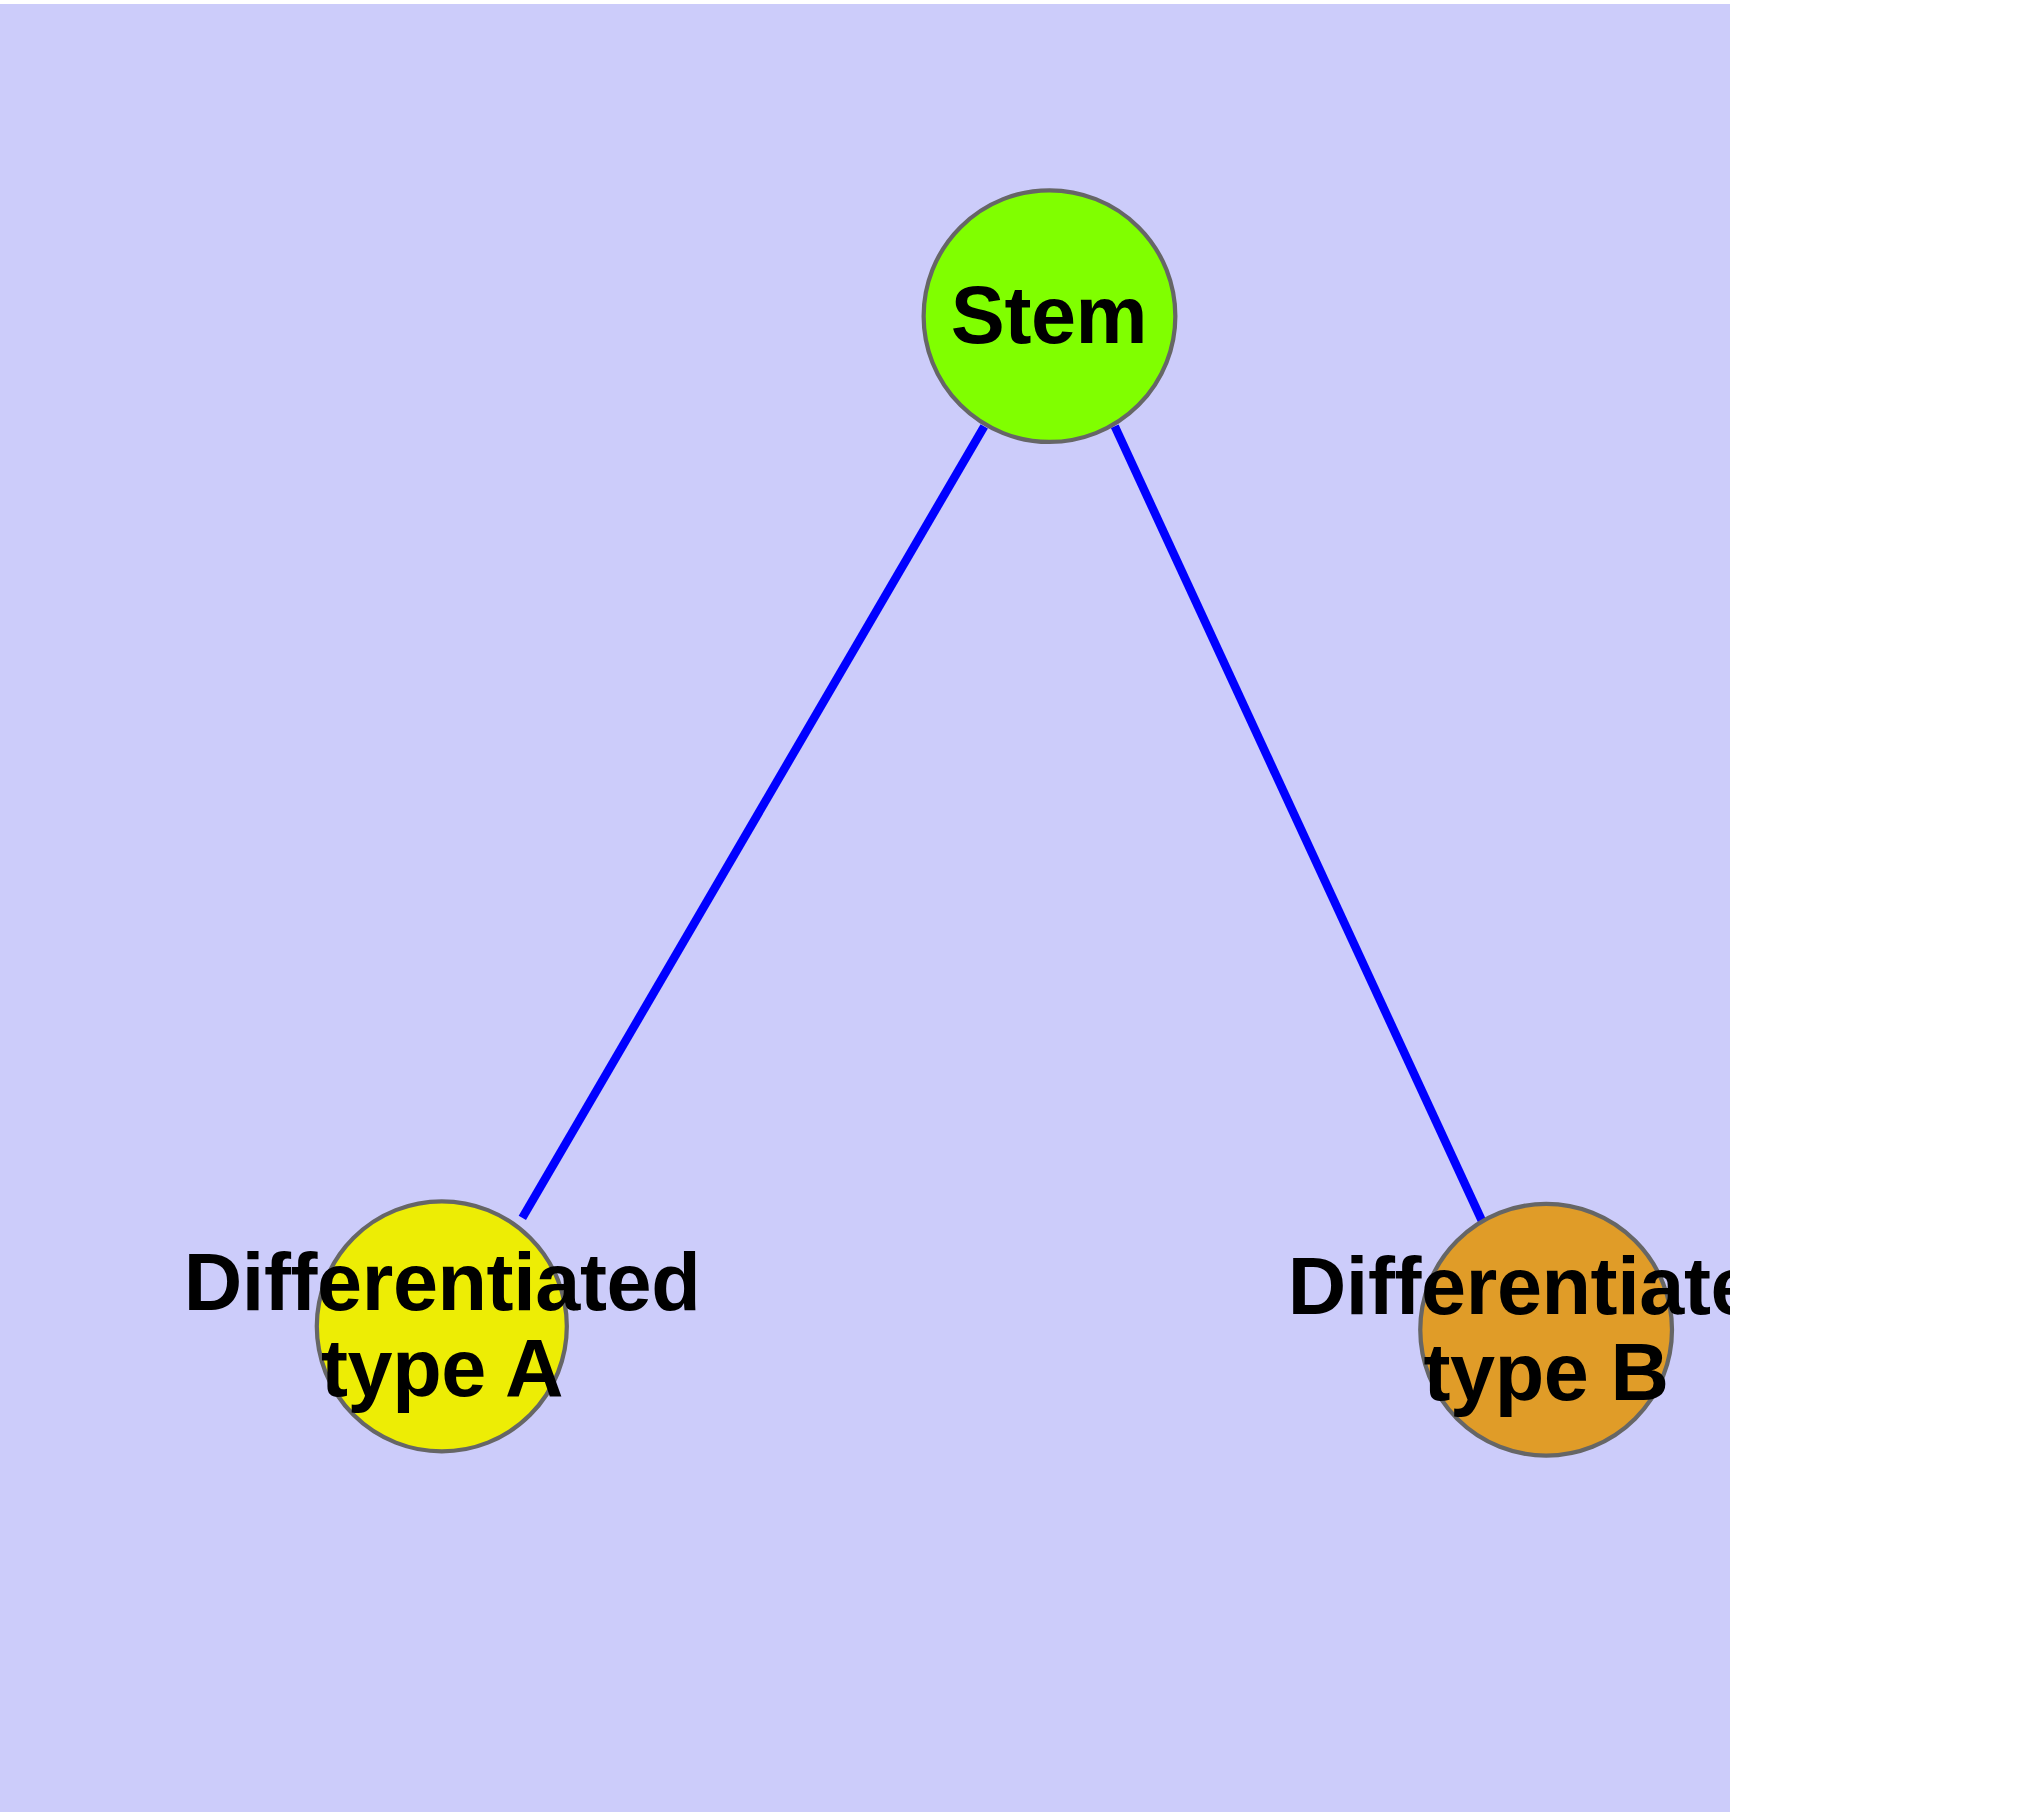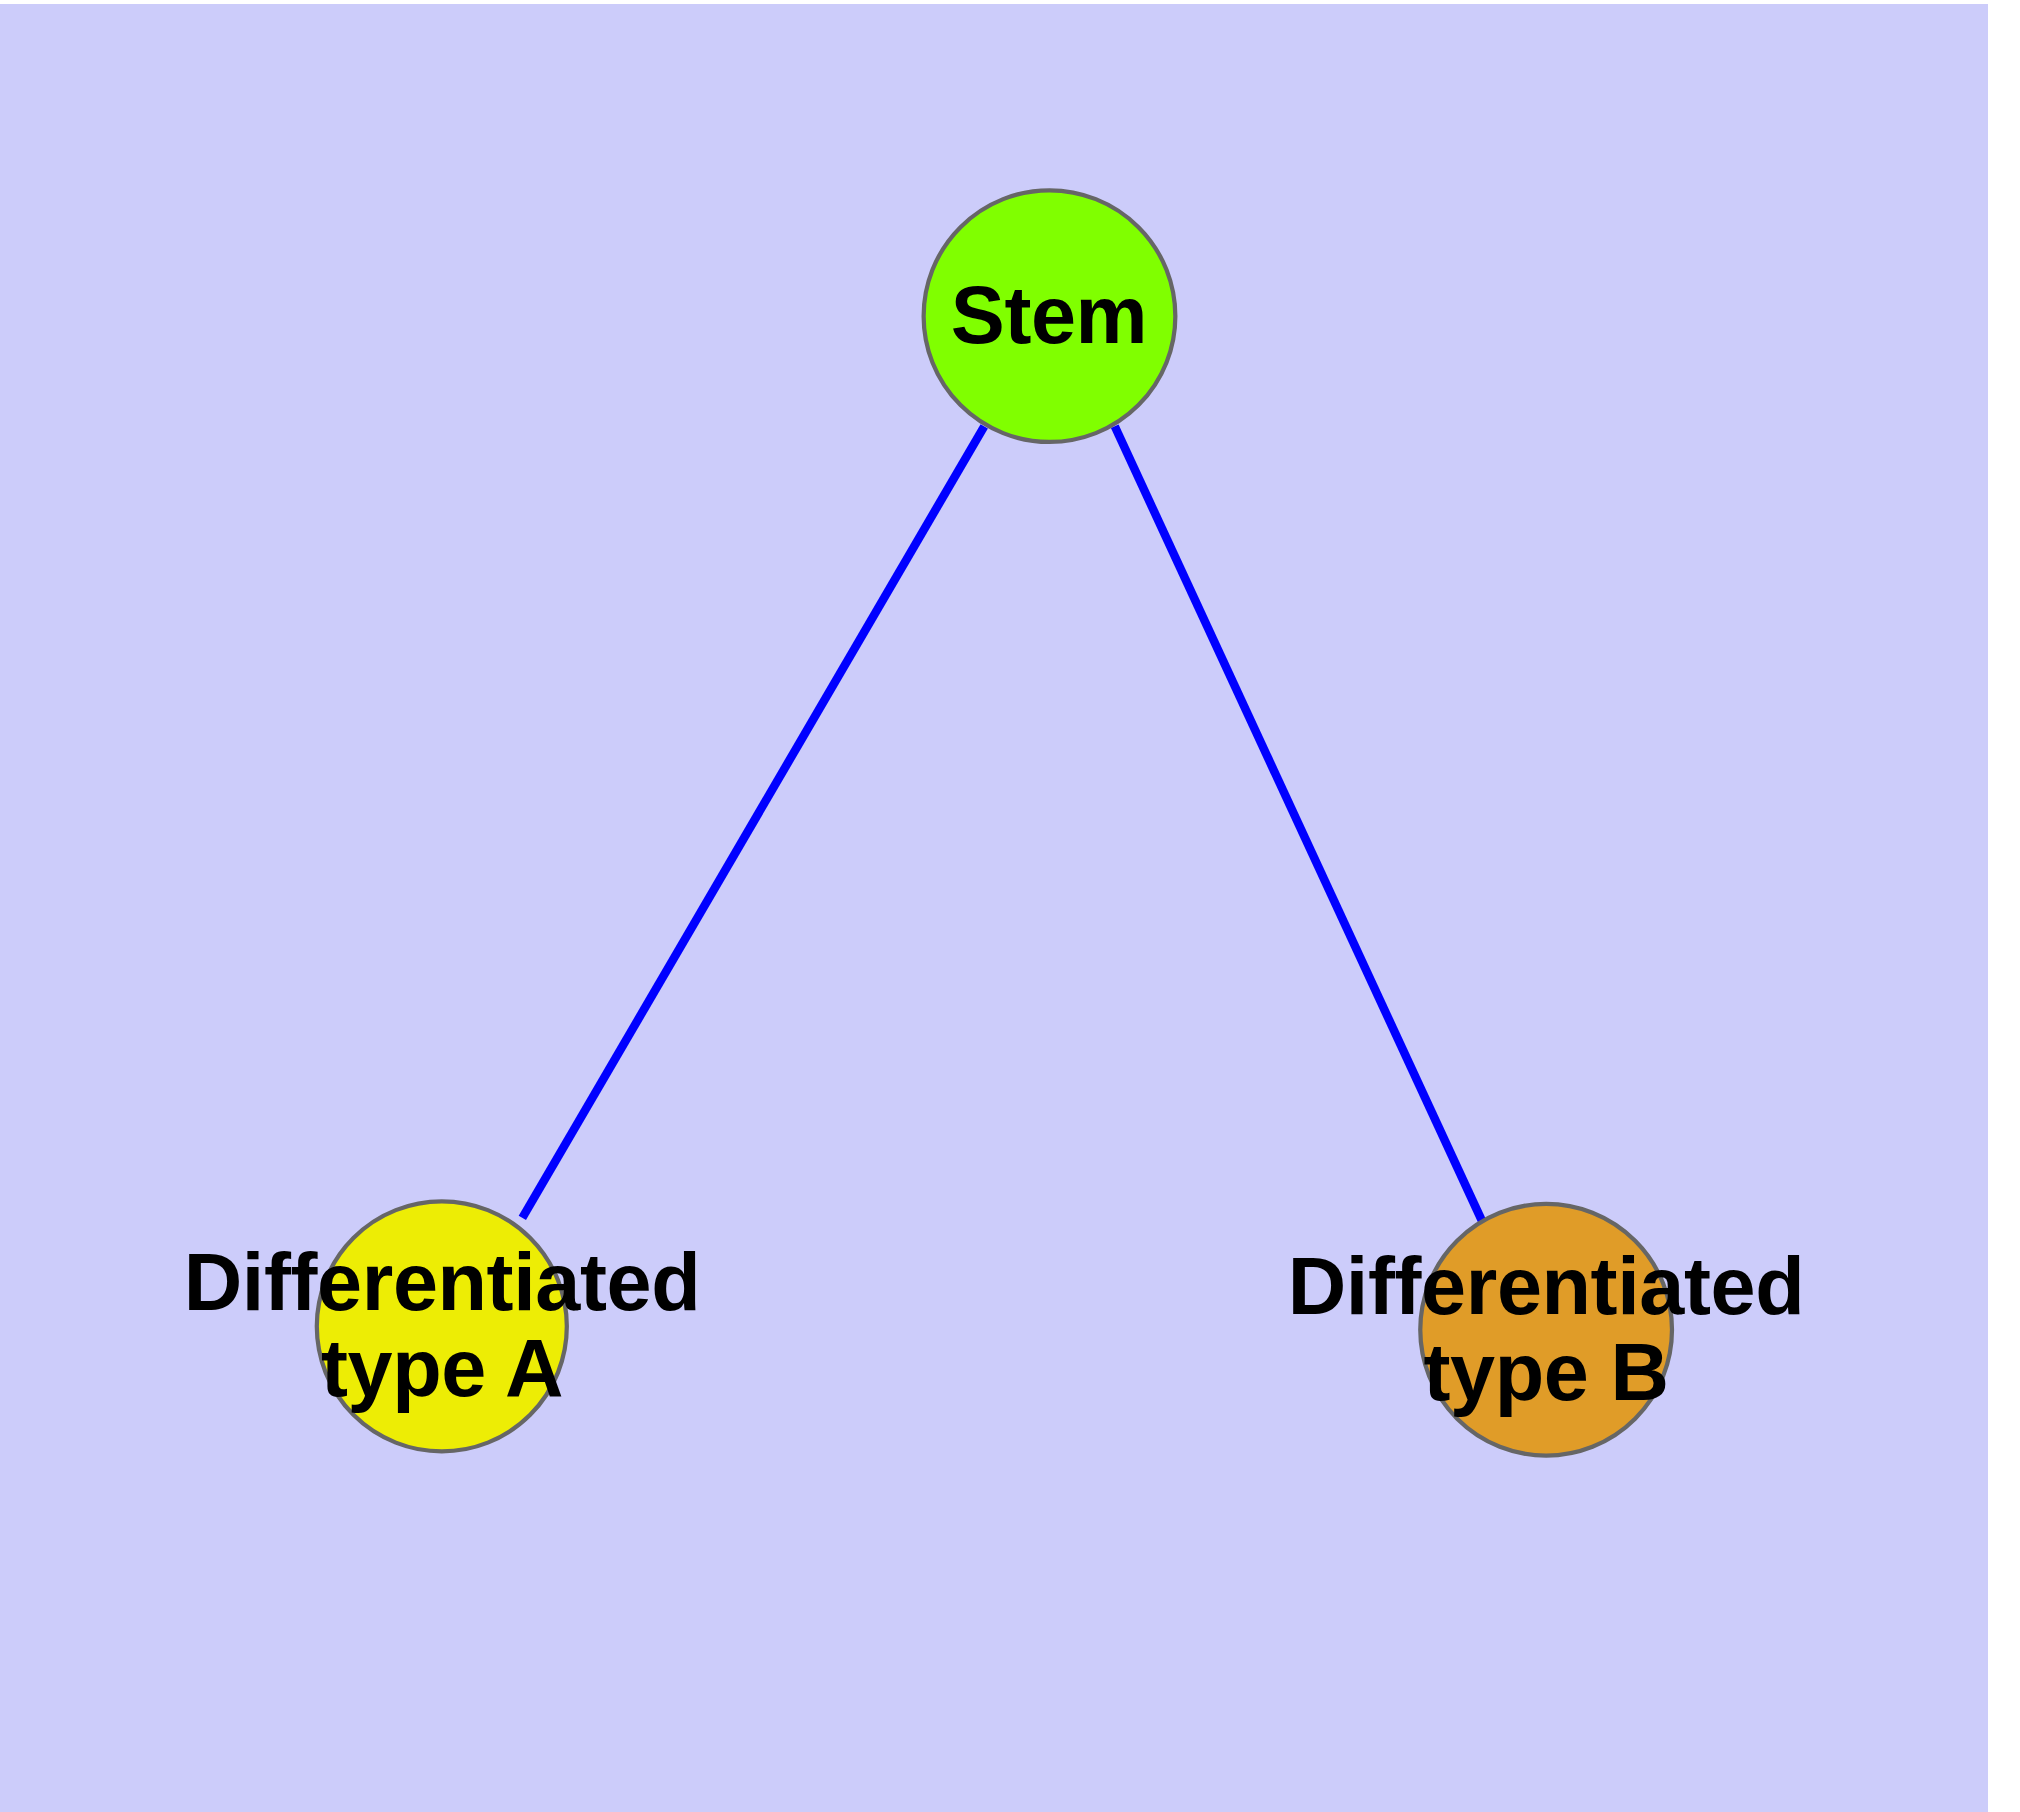--- a/index.html
+++ b/index.html
@@ -39,21 +39,21 @@
     text-align: center;
     white-space: pre;
     letter-spacing: -0.4px;
     transform: translate(-50%, -50%);
     pointer-events: none;
   }
 </style>
 </head>
 <body>
 
-<div id="canvas" style="width: 1988px; height: 1812px; background: rgb(204, 204, 250);">
+<div id="canvas" style="width: 1730px; height: 1812px; background: rgb(204, 204, 250);">
 
   <div id="top-strip" style="width: 2021px; background: rgb(255, 255, 255);"></div>
 
   <svg id="graph-svg" viewBox="0 0 2384 2138" xmlns="http://www.w3.org/2000/svg">
     <g id="edges-group">
         <line x1="1161" y1="503" x2="616" y2="1437" stroke="#0000ff" stroke-width="10" stroke-linecap="butt"></line>
         <line x1="1315" y1="503" x2="1749" y2="1442" stroke="#0000ff" stroke-width="10" stroke-linecap="butt"></line>
       </g>
     <g id="nodes-group">
         <circle cx="1238" cy="373" r="148.5" fill="#80ff00" stroke="#666666" stroke-width="5"></circle>

